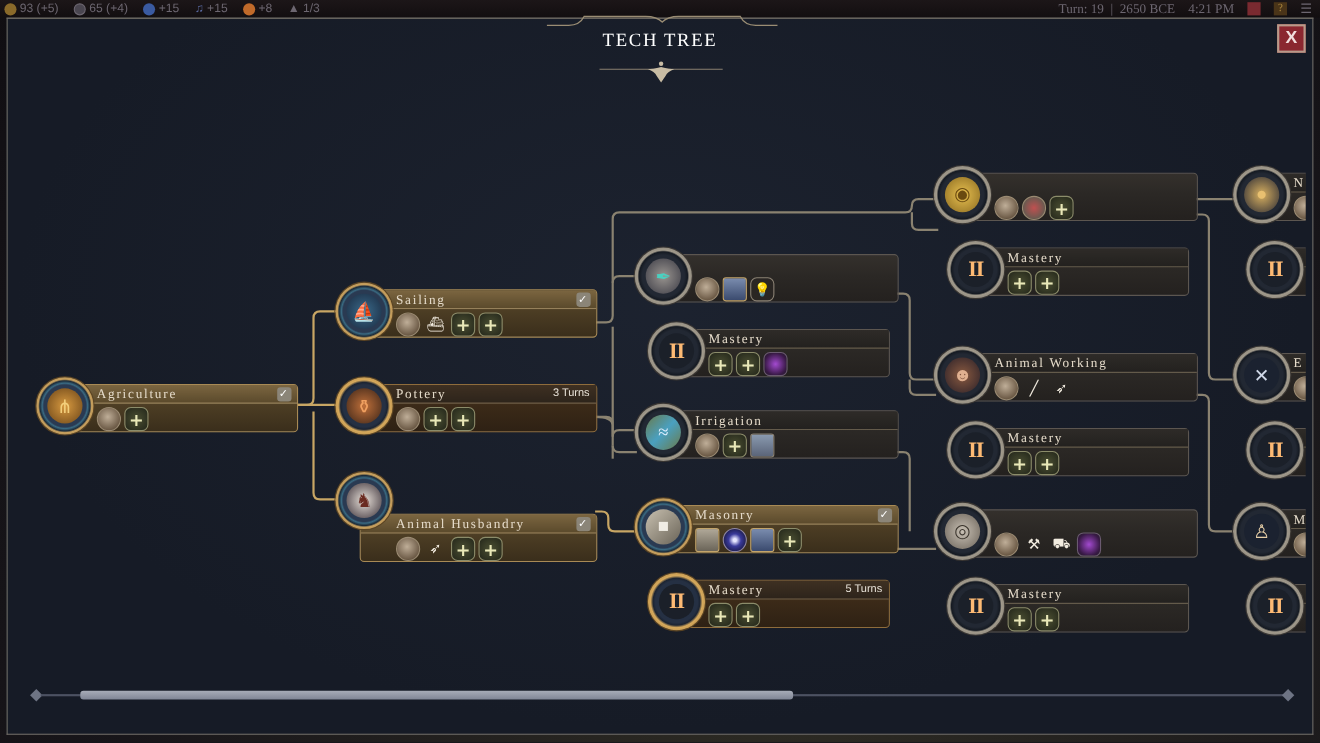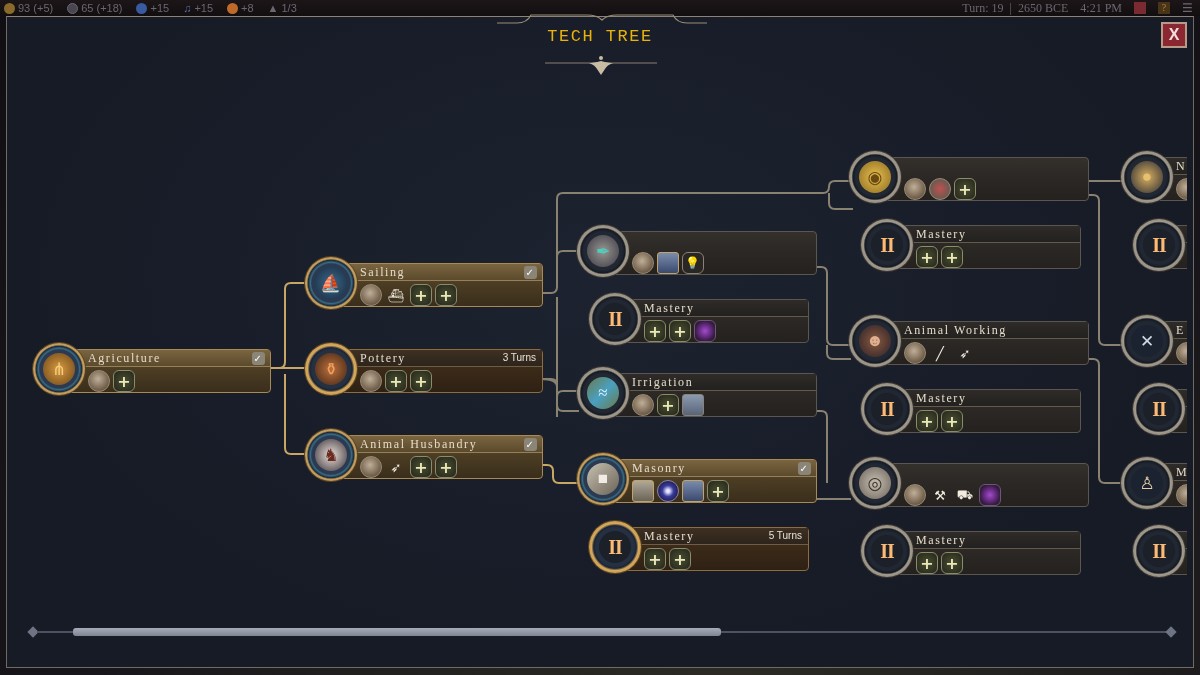--- a/index.html
+++ b/index.html
@@ -9,21 +9,21 @@
   
   .topbar { position: absolute; left: 0; top: 0; width: 1200px; height: 16px; background: linear-gradient(#1c1618, #120e10); display: flex; align-items: center; font-family: "Liberation Sans", sans-serif; font-size: 11px; color: #6c6670; }
   .res { display: flex; align-items: center; margin-left: 4px; margin-right: 10px; gap: 3px; }
   .res .ic { width: 11px; height: 11px; border-radius: 50%; display: inline-block; }
   .topright { position: absolute; right: 6px; top: 0; height: 16px; display: flex; align-items: center; gap: 12px; font-family: "Liberation Serif", serif; font-size: 12px; color: #6c6670; }
   .tr-icon { width: 12px; height: 12px; display: inline-block; }
 
   
   .window { position: absolute; left: 6px; top: 16px; width: 1188px; height: 652px; background: #161b26; border: 1px solid #6e6a64; border-top-color: #8a8376; }
   .window::before { content: ""; position: absolute; inset: 0; background: radial-gradient(ellipse at 50% 40%, rgba(40,48,64,0.35), rgba(10,12,18,0) 70%); pointer-events: none; }
-  .title { position: absolute; left: 0; width: 100%; top: 10px; text-align: center; font-size: 17px; letter-spacing: 1.5px; color: #eab308; font-family: Liberation Mono, monospace; }
+  .title { position: absolute; left: 0; width: 100%; top: 10px; text-align: center; font-size: 17px; letter-spacing: 1.5px; color: #ffffff; }
   .title-orn { position: absolute; left: 534px; top: 38px; width: 120px; height: 22px; }
   .top-orn { position: absolute; left: 490px; top: -6px; width: 210px; height: 14px; }
   .close-btn { position: absolute; right: 6px; top: 5px; width: 26px; height: 26px; background: #8a2730; border: 2px solid #b79a8a; color: #f1dede; font-family: "Liberation Sans", sans-serif; font-size: 16px; font-weight: bold; display: flex; align-items: center; justify-content: center; cursor: pointer; }
 
   
   .tree { position: absolute; left: 0; top: 0; width: 1180px; height: 600px; overflow: hidden; }
   svg.links { position: absolute; left: 0; top: 0; }
 
   .node { position: absolute; height: 52px; }
   .node .card { position: absolute; left: 22px; top: 6px; height: 44px; border-radius: 4px; }
@@ -66,21 +66,21 @@
 
 <div class="stage">
 
   <div class="topbar">
     <div class="res">
         <span class="ic" style="background:#8a6a2a"></span>
         <span>93 (+5)</span>
       </div>
     <div class="res">
         <span class="ic" style="background:#4a4650;border:1px solid #6c6670"></span>
-        <span>65 (+18)</span>
+        <span>65 (+4)</span>
       </div>
     <div class="res">
         <span class="ic" style="background:#3a5aa0"></span>
         <span>+15</span>
       </div>
     <div class="res">
         <span style="color:#5a6aa0">♫</span>
         <span>+15</span>
       </div>
     <div class="res">
@@ -182,21 +182,21 @@
             <span class="u plus">+</span>
             <span class="u plus">+</span>
           </div>
         </div>
       </div>
 
       <div class="node researched" style="left:298px;top:412px;width:238px;">
         <div class="badge">
             <div class="inner" style="background:radial-gradient(circle,#e8e0d8,#3a3038);color:#6a2a20;">♞</div>
           </div>
-        <div class="card" style="right:0;">
+        <div class="card" style="right:0;margin-top:32px;">
           <div class="hdr"><span>Animal Husbandry</span><span class="check">✓</span></div>
           <div class="unlocks">
             <span class="u round"></span>
             <span class="u bare">➶</span>
             <span class="u plus">+</span>
             <span class="u plus">+</span>
           </div>
         </div>
       </div>
 

